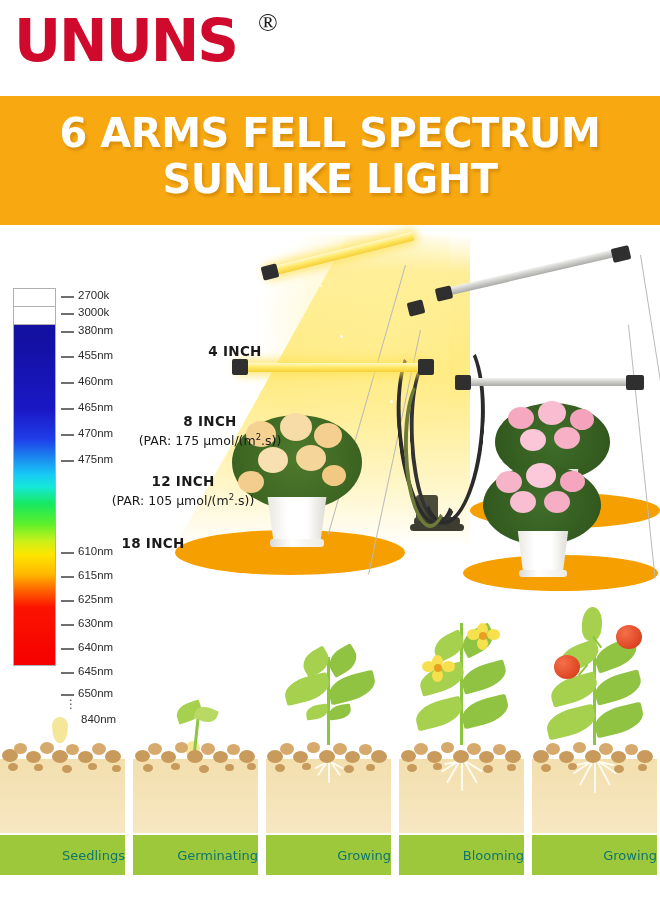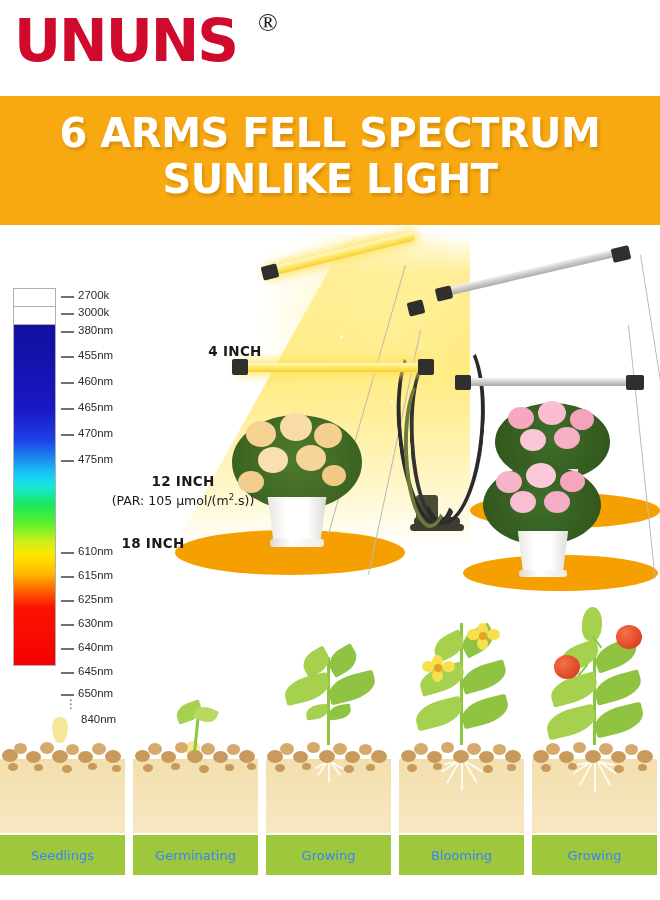--- a/index.html
+++ b/index.html
@@ -269,22 +269,22 @@
   .stage-label-bar {
     position: absolute;
     left: 0; bottom: 0;
     width: 125px; height: 40px;
     background: #9dc83c;
   }
   .stage-label-text {
     position: absolute;
     left: 0; bottom: 12px;
     width: 125px;
-    text-align: center;
-    color: #3b82f6;
+    text-align: right;
+    color: #0f766e;
     font-size: 13px;
     font-family: "DejaVu Sans", sans-serif;
   }
   .stem {
     position: absolute;
     background: #8cc63e;
   }
   .root {
     position: absolute;
     background: #fdfaf0;
@@ -407,20 +407,24 @@
     <div class="leafy" style="left:560px;top:246px;width:25px;height:21px;background:#f5a6be;"></div>
     <div class="leafy" style="left:510px;top:266px;width:26px;height:22px;background:#f9bed2;"></div>
     <div class="leafy" style="left:544px;top:266px;width:26px;height:22px;background:#f6aec5;"></div>
     <div class="pot" style="left:515px;top:306px;width:56px;height:44px;clip-path:polygon(5% 0%,95% 0%,85% 100%,15% 100%);"></div>
     <div class="pot-rim" style="left:519px;top:345px;width:48px;height:7px;"></div>
 
     <div class="par-block" style="left:120px;top:70px;width:230px;">
       <div class="par-title">4 INCH</div>
     </div>
 
+    <div class="par-block" style="left:95px;top:140px;width:230px;">
+      <div class="par-title">8 INCH</div>
+      <div class="par-value"><span>(PAR: 175 µmol/(m</span><sup>2</sup><span>.s))</span></div>
+    </div>
 
     <div class="par-block" style="left:68px;top:200px;width:230px;">
       <div class="par-title">12 INCH</div>
       <div class="par-value"><span>(PAR: 105 µmol/(m</span><sup>2</sup><span>.s))</span></div>
     </div>
 
     <div class="par-block" style="left:38px;top:262px;width:230px;">
       <div class="par-title">18 INCH</div>
     </div>
 

